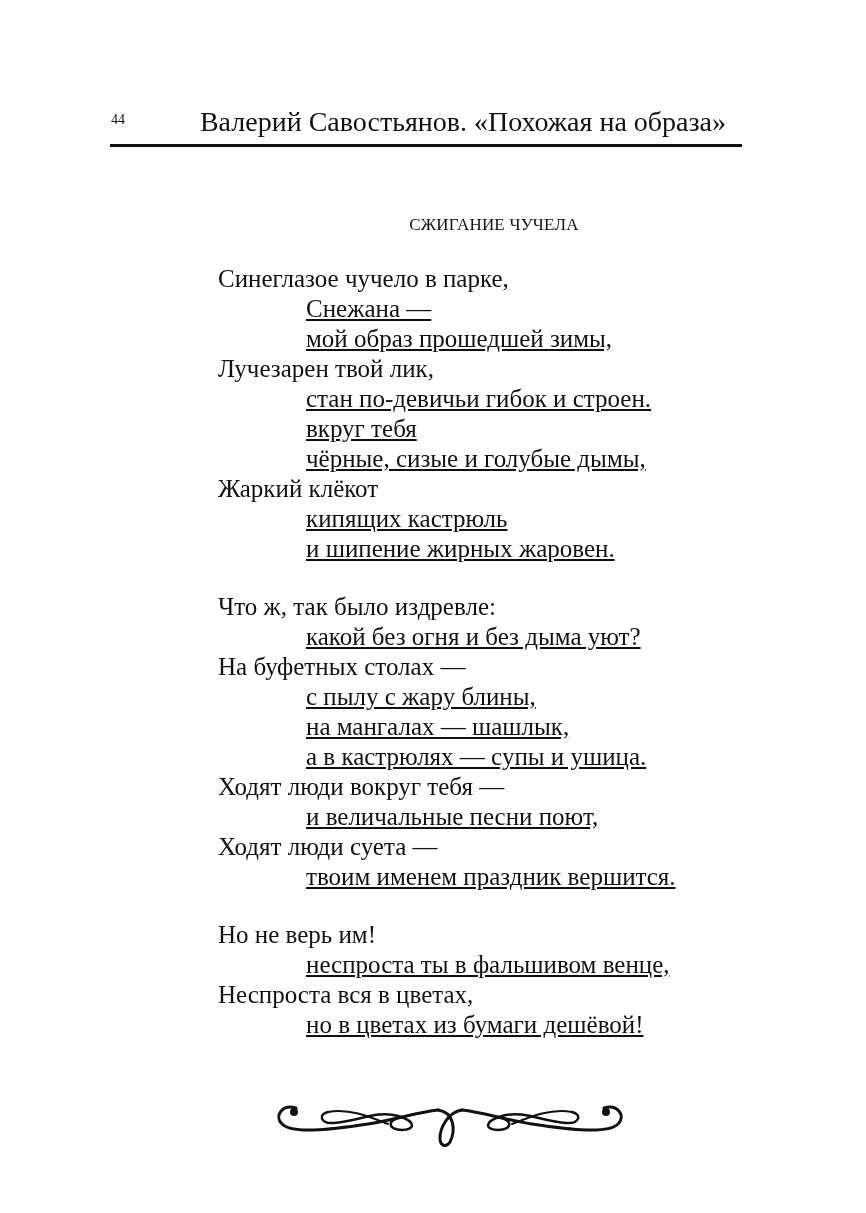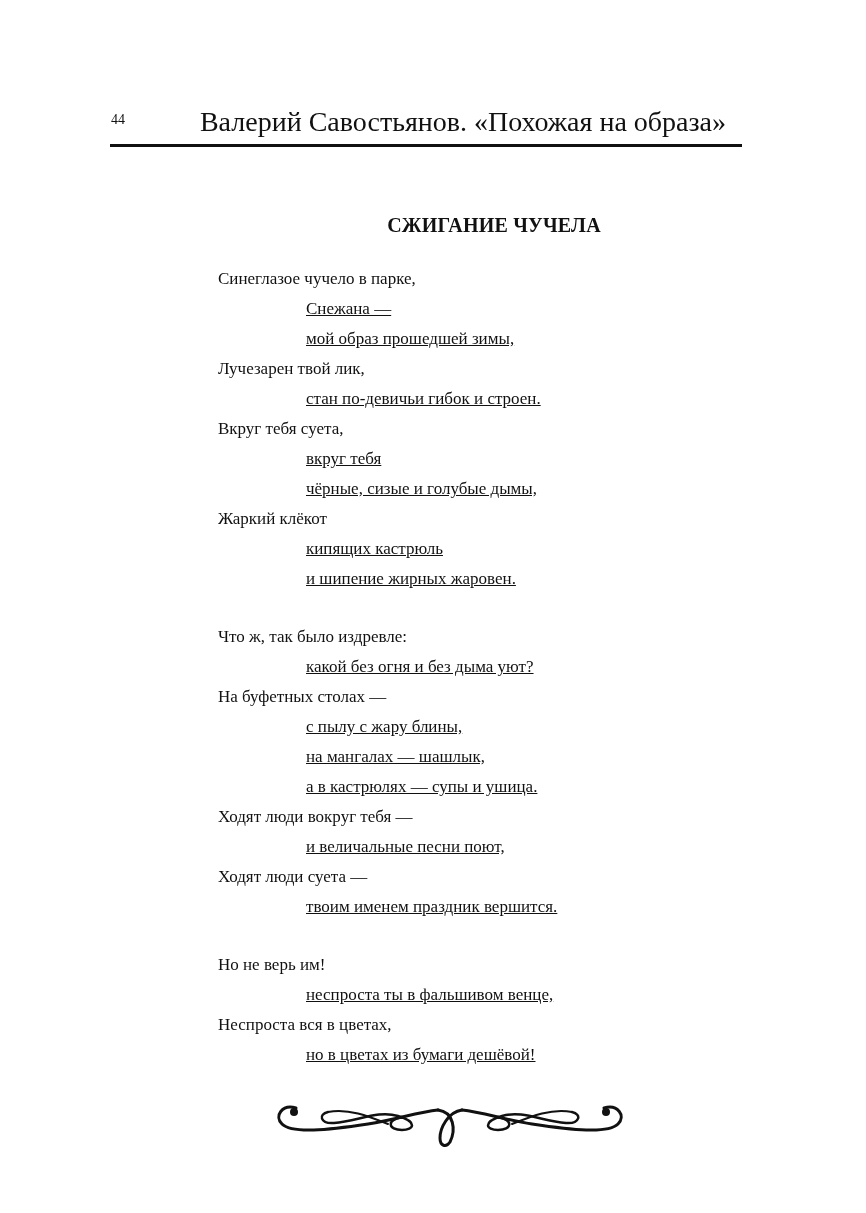--- a/index.html
+++ b/index.html
@@ -37,31 +37,31 @@
       width: 632px;
       height: 3px;
       background: #111111;
     }
     .poem-title {
       position: absolute;
       left: 200px;
       width: 588px;
       top: 208px;
       text-align: center;
-      font-weight: bold;
-      font-size: 20px;
+      font-weight: normal;
+      font-size: 17px;
       line-height: 34px;
       letter-spacing: 0.2px;
     }
     .poem {
       position: absolute;
       left: 218px;
       top: 264px;
       width: 560px;
-      font-size: 17px;
+      font-size: 25px;
     }
     .stanza {
       margin: 0 0 28px 0;
     }
     .line {
       height: 30px;
       line-height: 30px;
       white-space: nowrap;
     }
     .line.indent {
@@ -85,21 +85,20 @@
 
 <div class="poem-title">СЖИГАНИЕ ЧУЧЕЛА</div>
 
 <div class="poem">
   <div class="stanza">
     <div class="line">Синеглазое чучело в парке,</div>
     <div class="line indent">Снежана —</div>
     <div class="line indent">мой образ прошедшей зимы,</div>
     <div class="line">Лучезарен твой лик,</div>
     <div class="line indent">стан по-девичьи гибок и строен.</div>
-    <div class="line">Вкруг тебя суета,</div>
     <div class="line indent">вкруг тебя</div>
     <div class="line indent">чёрные, сизые и голубые дымы,</div>
     <div class="line">Жаркий клёкот</div>
     <div class="line indent">кипящих кастрюль</div>
     <div class="line indent">и шипение жирных жаровен.</div>
   </div>
   <div class="stanza">
     <div class="line">Что ж, так было издревле:</div>
     <div class="line indent">какой без огня и без дыма уют?</div>
     <div class="line">На буфетных столах —</div>

